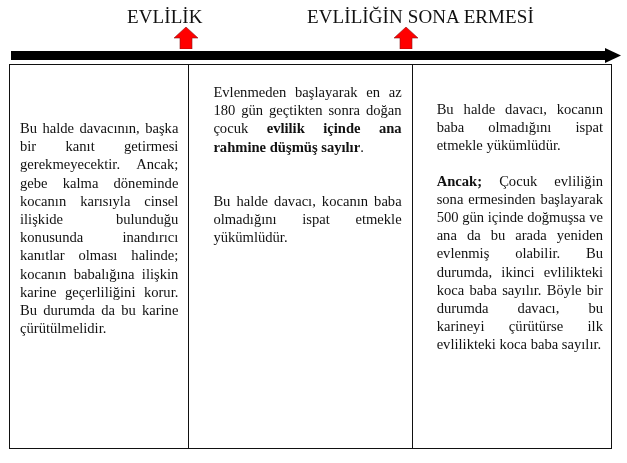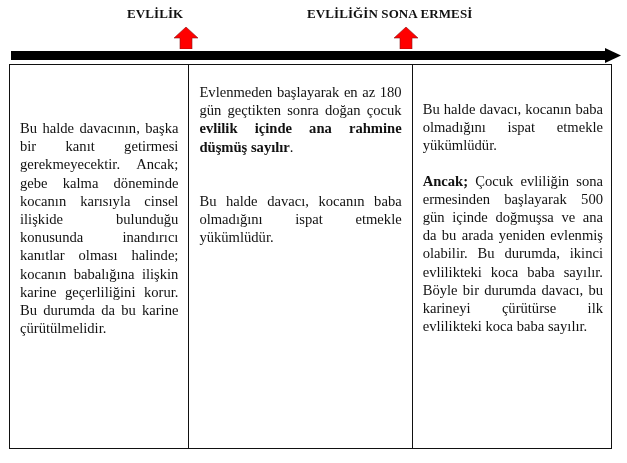--- a/index.html
+++ b/index.html
@@ -11,22 +11,22 @@
       width: 627px;
       height: 463px;
       position: relative;
       overflow: hidden;
       font-family: "Liberation Serif", "DejaVu Serif", serif;
       color: #111111;
     }
     .label {
       position: absolute;
       top: 6px;
-      font-weight: bold;
-      font-size: 13px;
+      font-weight: normal;
+      font-size: 19px;
       letter-spacing: 0.1px;
       white-space: nowrap;
     }
     .label-evlilik { left: 127px; }
     .label-sona { left: 307px; }
 
     .up-arrow {
       position: absolute;
       top: 27px;
       width: 24px;
@@ -55,21 +55,21 @@
     }
     .col {
       box-sizing: border-box;
       padding: 18px 10px 0 10px;
       font-size: 14.6px;
       line-height: 18.2px;
       text-align: justify;
       text-align-last: left;
       hyphens: none;
     }
-    .col + .col { border-left: 1.5px solid #111; }
+    .col + .col { border-left: 1.5px solid #111; padding-left: 24px; }
     .c1 { width: 179px; }
     .c2 { width: 224px; }
     .c3 { width: 200px; padding-right: 8px; }
     .col p { margin: 0; }
     .gap-1 { height: 36px; }
     .gap-2 { height: 17px; }
     b { font-weight: bold; }
   </style>
 </head>
 <body>

